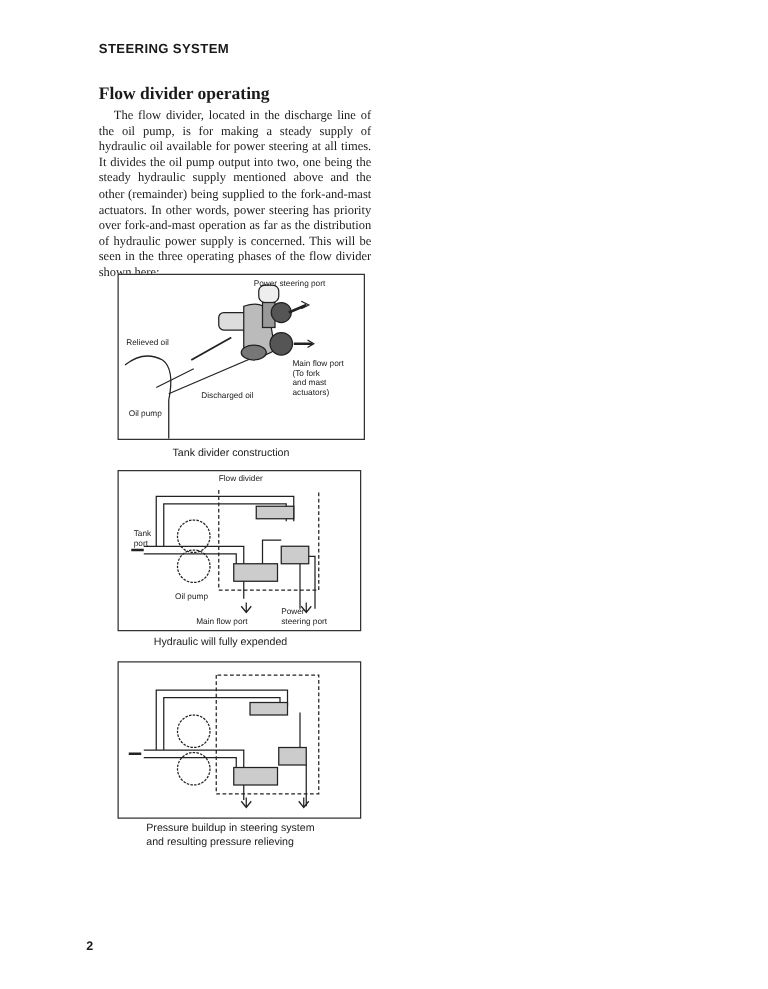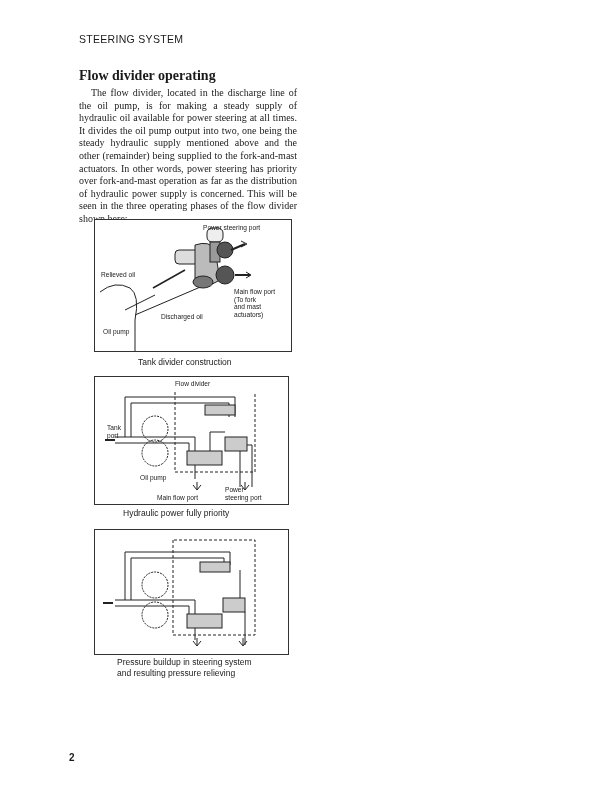--- a/index.html
+++ b/index.html
@@ -1,17 +1,17 @@
 <!DOCTYPE html>
 <html><head>
 <meta charset="utf-8">
 <style>
   html, body { margin: 0; padding: 0; background: #ffffff; }
   body { width: 614px; height: 791px; position: relative; overflow: hidden; font-family: "Liberation Sans", sans-serif; color: #1a1a1a; }
-  .running-head { position: absolute; left: 79px; top: 33px; font-size: 10.5px; font-weight: normal; letter-spacing: 0.3px; }
+  .running-head { position: absolute; left: 79px; top: 33px; font-size: 10.5px; font-weight: bold; letter-spacing: 0.3px; }
   .section-title { position: absolute; left: 79px; top: 68px; font-family: "Liberation Serif", serif; font-weight: bold; font-size: 14px; }
   .body-text { position: absolute; left: 79px; top: 87px; width: 218px; font-family: "Liberation Serif", serif; font-size: 10px; line-height: 12.6px; text-align: justify; text-indent: 12px; }
   .figure { position: absolute; border: 1px solid #333; background: #fff; }
   .fig1 { left: 94px; top: 219px; width: 196px; height: 131px; }
   .fig2 { left: 94px; top: 376px; width: 193px; height: 127px; }
   .fig3 { left: 94px; top: 529px; width: 193px; height: 124px; }
   .caption { position: absolute; font-size: 8.5px; }
   .cap1 { left: 138px; top: 357px; }
   .cap2 { left: 123px; top: 508px; }
   .cap3 { left: 117px; top: 657px; line-height: 11px; width: 180px; }
@@ -80,21 +80,21 @@
     </g>
   </svg>
   <div class="label" style="left:80px; top:3px;">Flow divider</div>
   <div class="label" style="left:12px; top:47px;">Tank
 port</div>
   <div class="label" style="left:45px; top:97px;">Oil pump</div>
   <div class="label" style="left:62px; top:117px;">Main flow port</div>
   <div class="label" style="left:130px; top:109px;">Power
 steering port</div>
 </div>
-<div class="caption cap2">Hydraulic power fully priority</div>
+<div class="caption cap2">Hydraulic will fully expended</div>
 
 <div class="figure fig3">
   <svg width="193" height="124">
     <g fill="none" stroke="#222" stroke-width="1">
       <path d="M78 10 L78 105 L160 105 L160 10 Z" stroke-dasharray="3,2"></path>
       <path d="M30 70 L30 22 L135 22 L135 35"></path>
       <path d="M36 70 L36 28 L129 28 L129 35"></path>
       <rect x="105" y="32" width="30" height="10" fill="#ccc"></rect>
       <path d="M20 70 L100 70 L100 85"></path>
       <path d="M20 76 L94 76 L94 85"></path>

